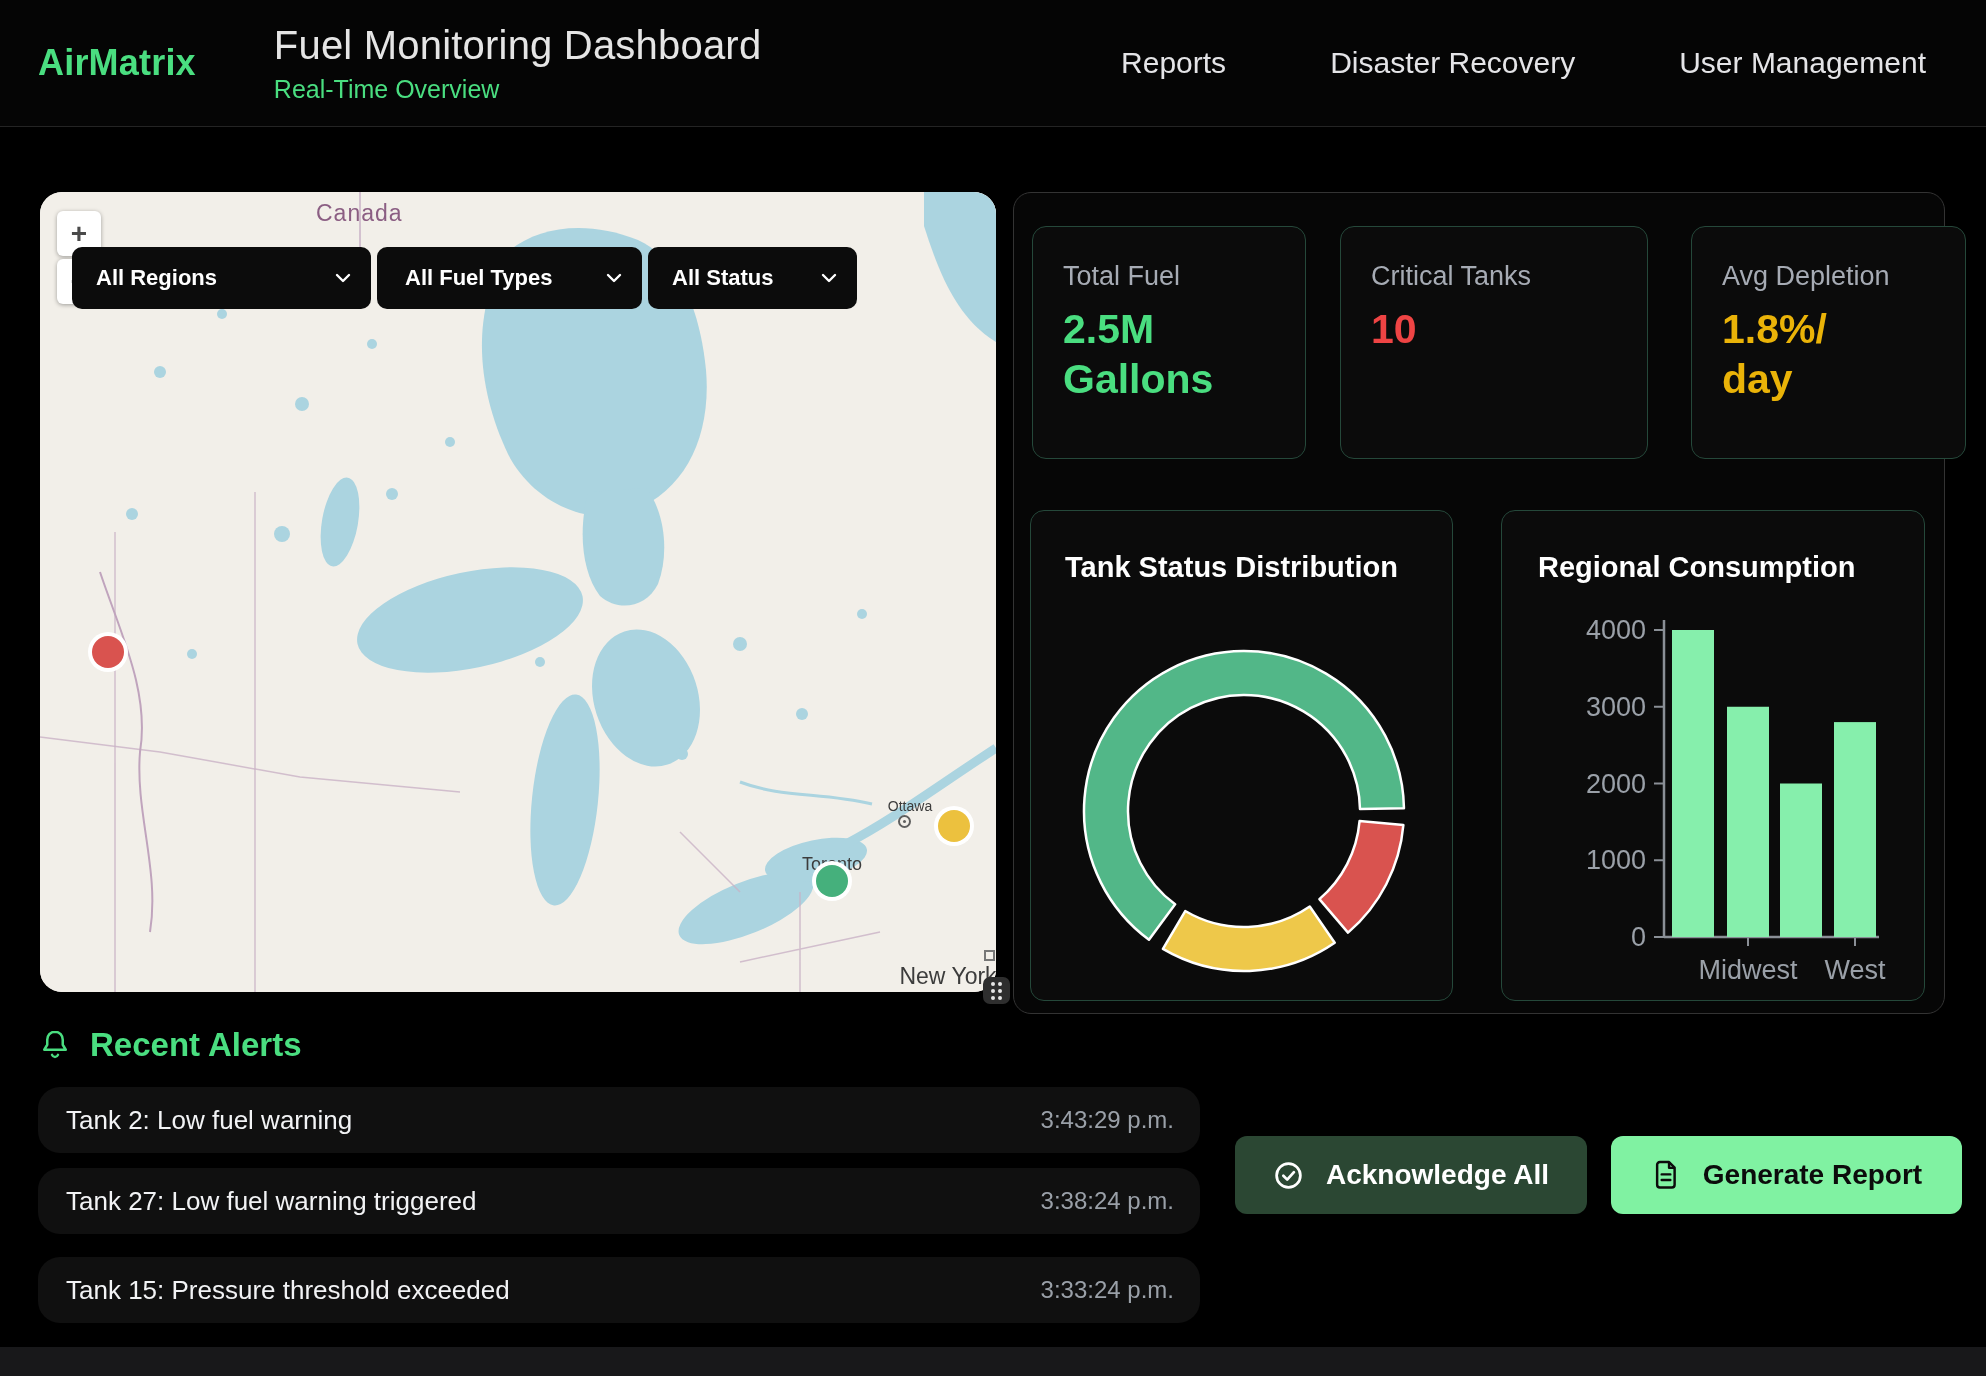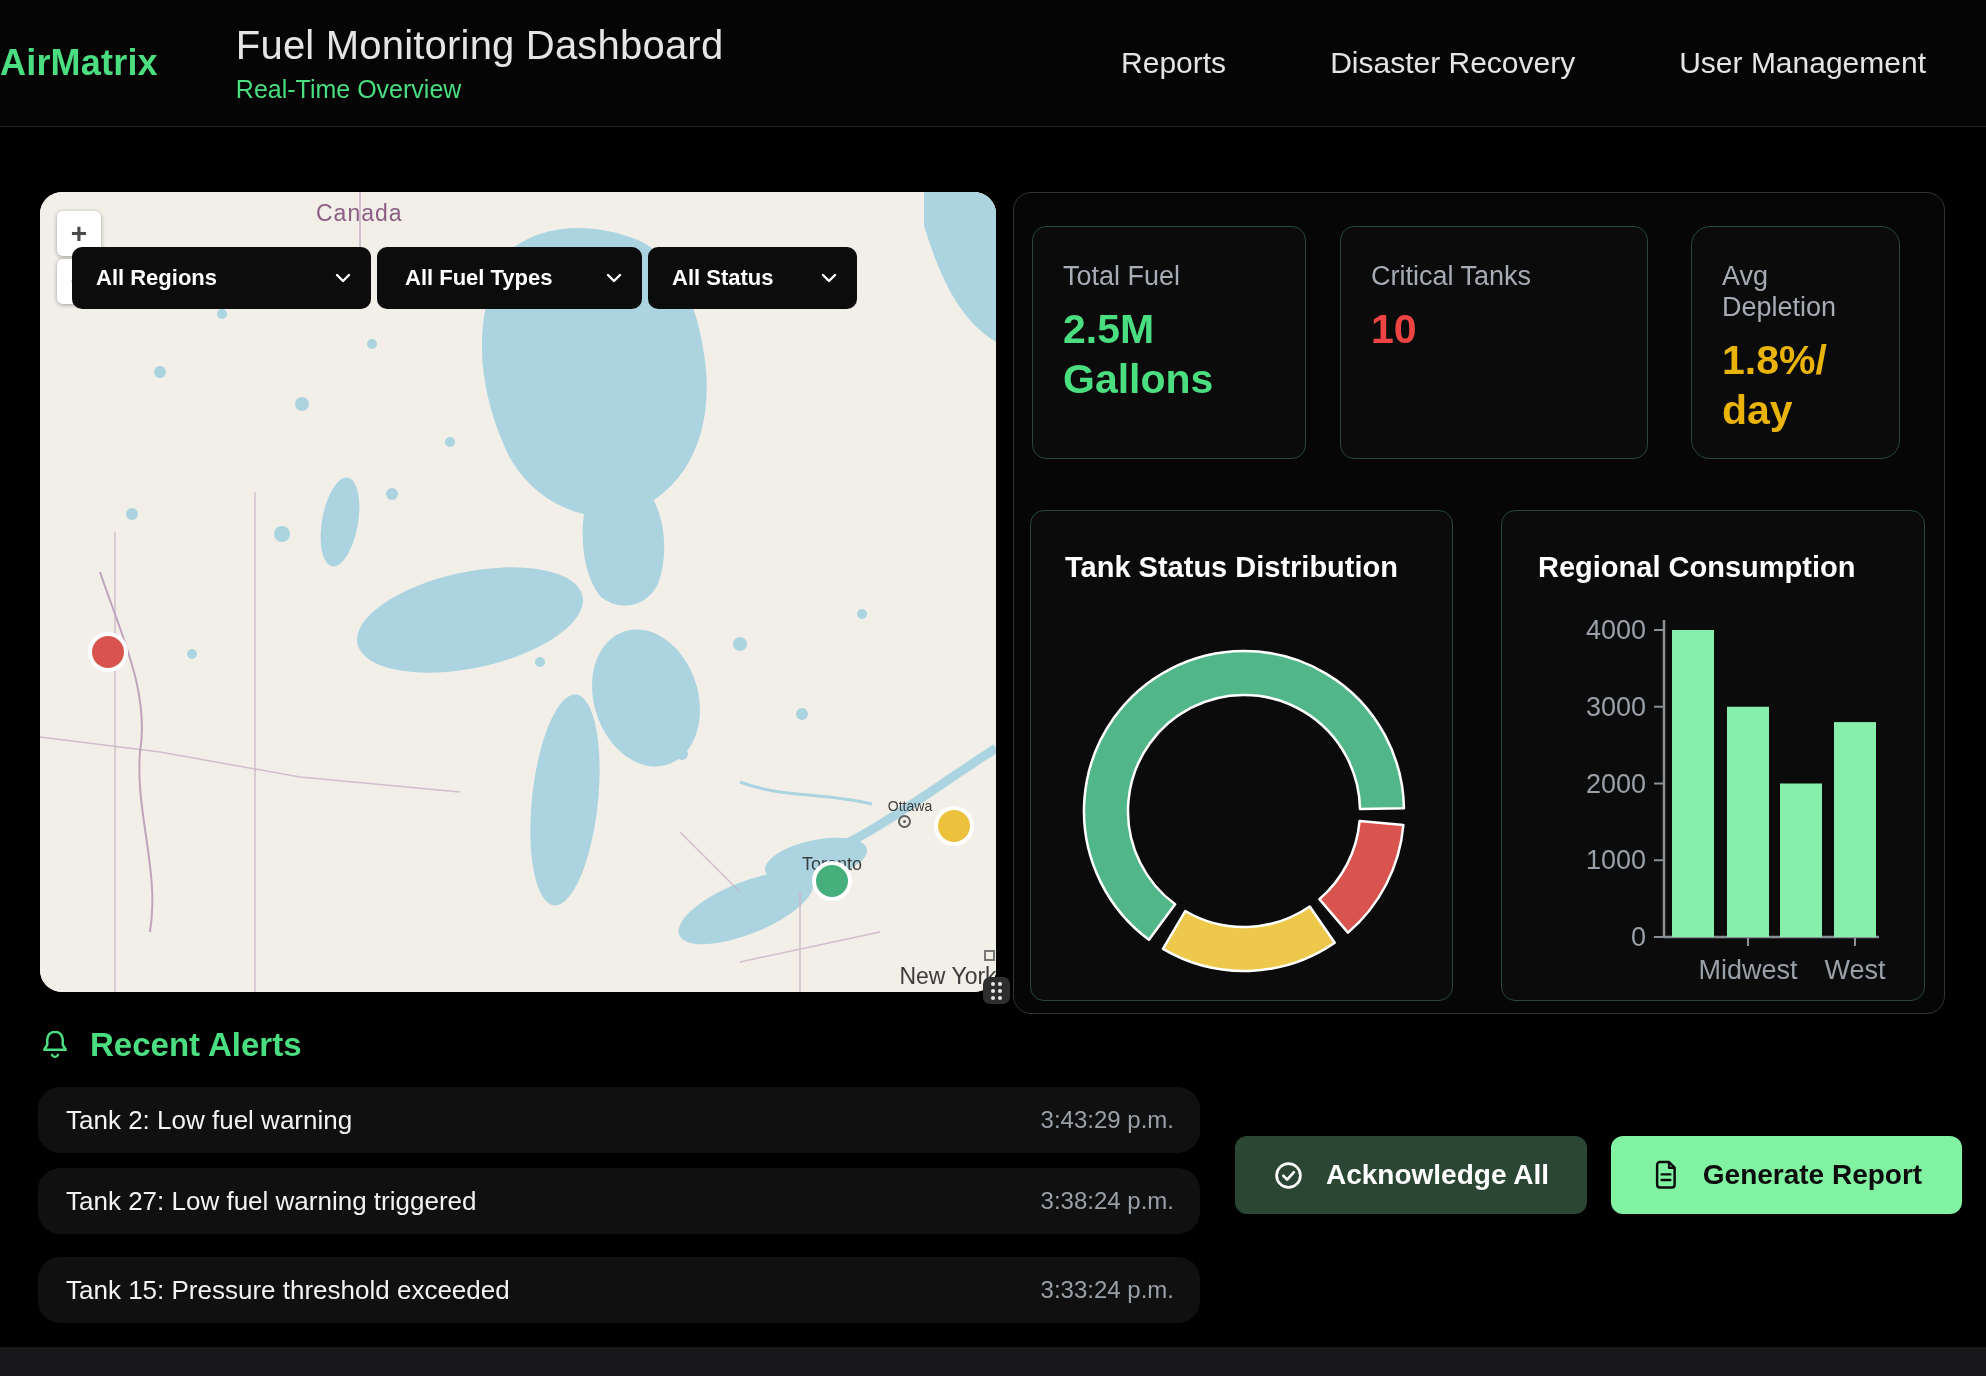--- a/index.html
+++ b/index.html
@@ -1,21 +1,21 @@
 <!DOCTYPE html>
 <html><head>
 <meta charset="utf-8">
 <style>
   html,body{margin:0;padding:0;background:#000;width:1986px;height:1376px;overflow:hidden;
     font-family:"Liberation Sans",sans-serif;-webkit-font-smoothing:antialiased;}
   .stage{position:absolute;left:0;top:0;width:1986px;height:1376px;background:#000;}
 
   
   .header{position:absolute;left:0;top:0;width:1986px;height:127px;background:#050505;
-    border-bottom:1px solid #242424;display:flex;align-items:center;box-sizing:border-box;}
+    border-bottom:1px solid #242424;display:flex;align-items:center;box-sizing:border-box;padding-left:38px;}
   .logo{font-size:36px;font-weight:bold;color:#4ade80;letter-spacing:.2px;}
   .title-block{margin-left:78px;}
   .page-title{font-size:40px;font-weight:normal;color:#e5e5e5;letter-spacing:.2px;}
   .page-subtitle{font-size:25px;color:#4ade80;margin-top:7px;}
   .nav{margin-left:auto;margin-right:60px;display:flex;gap:104px;}
   .nav-item{font-size:30px;color:#e4e4e7;cursor:pointer;white-space:nowrap;}
 
   
   .map-panel{position:absolute;left:40px;top:192px;width:956px;height:800px;border-radius:22px;
     overflow:hidden;background:#f2efe9;}
@@ -174,21 +174,21 @@
             <div>2.5M</div>
             <div>Gallons</div>
           </div>
         </div>
         <div class="stat-card" style="left: 326px; width: 308px;">
           <div class="stat-label">Critical Tanks</div>
           <div class="stat-value" style="color: rgb(239, 68, 68);">
             <div>10</div>
           </div>
         </div>
-        <div class="stat-card" style="left: 677px; width: 209px; border-radius: 19px;">
+        <div class="stat-card" style="left: 677px; width: 275px;">
           <div class="stat-label">Avg Depletion</div>
           <div class="stat-value" style="color: rgb(234, 179, 8);">
             <div>1.8%/</div>
             <div>day</div>
           </div>
         </div>
       </div>
 
     <div class="chart-card" id="donut-card" style="left:16px;width:423px;">
       <div class="chart-title" style="left:34px;">Tank Status Distribution</div>

